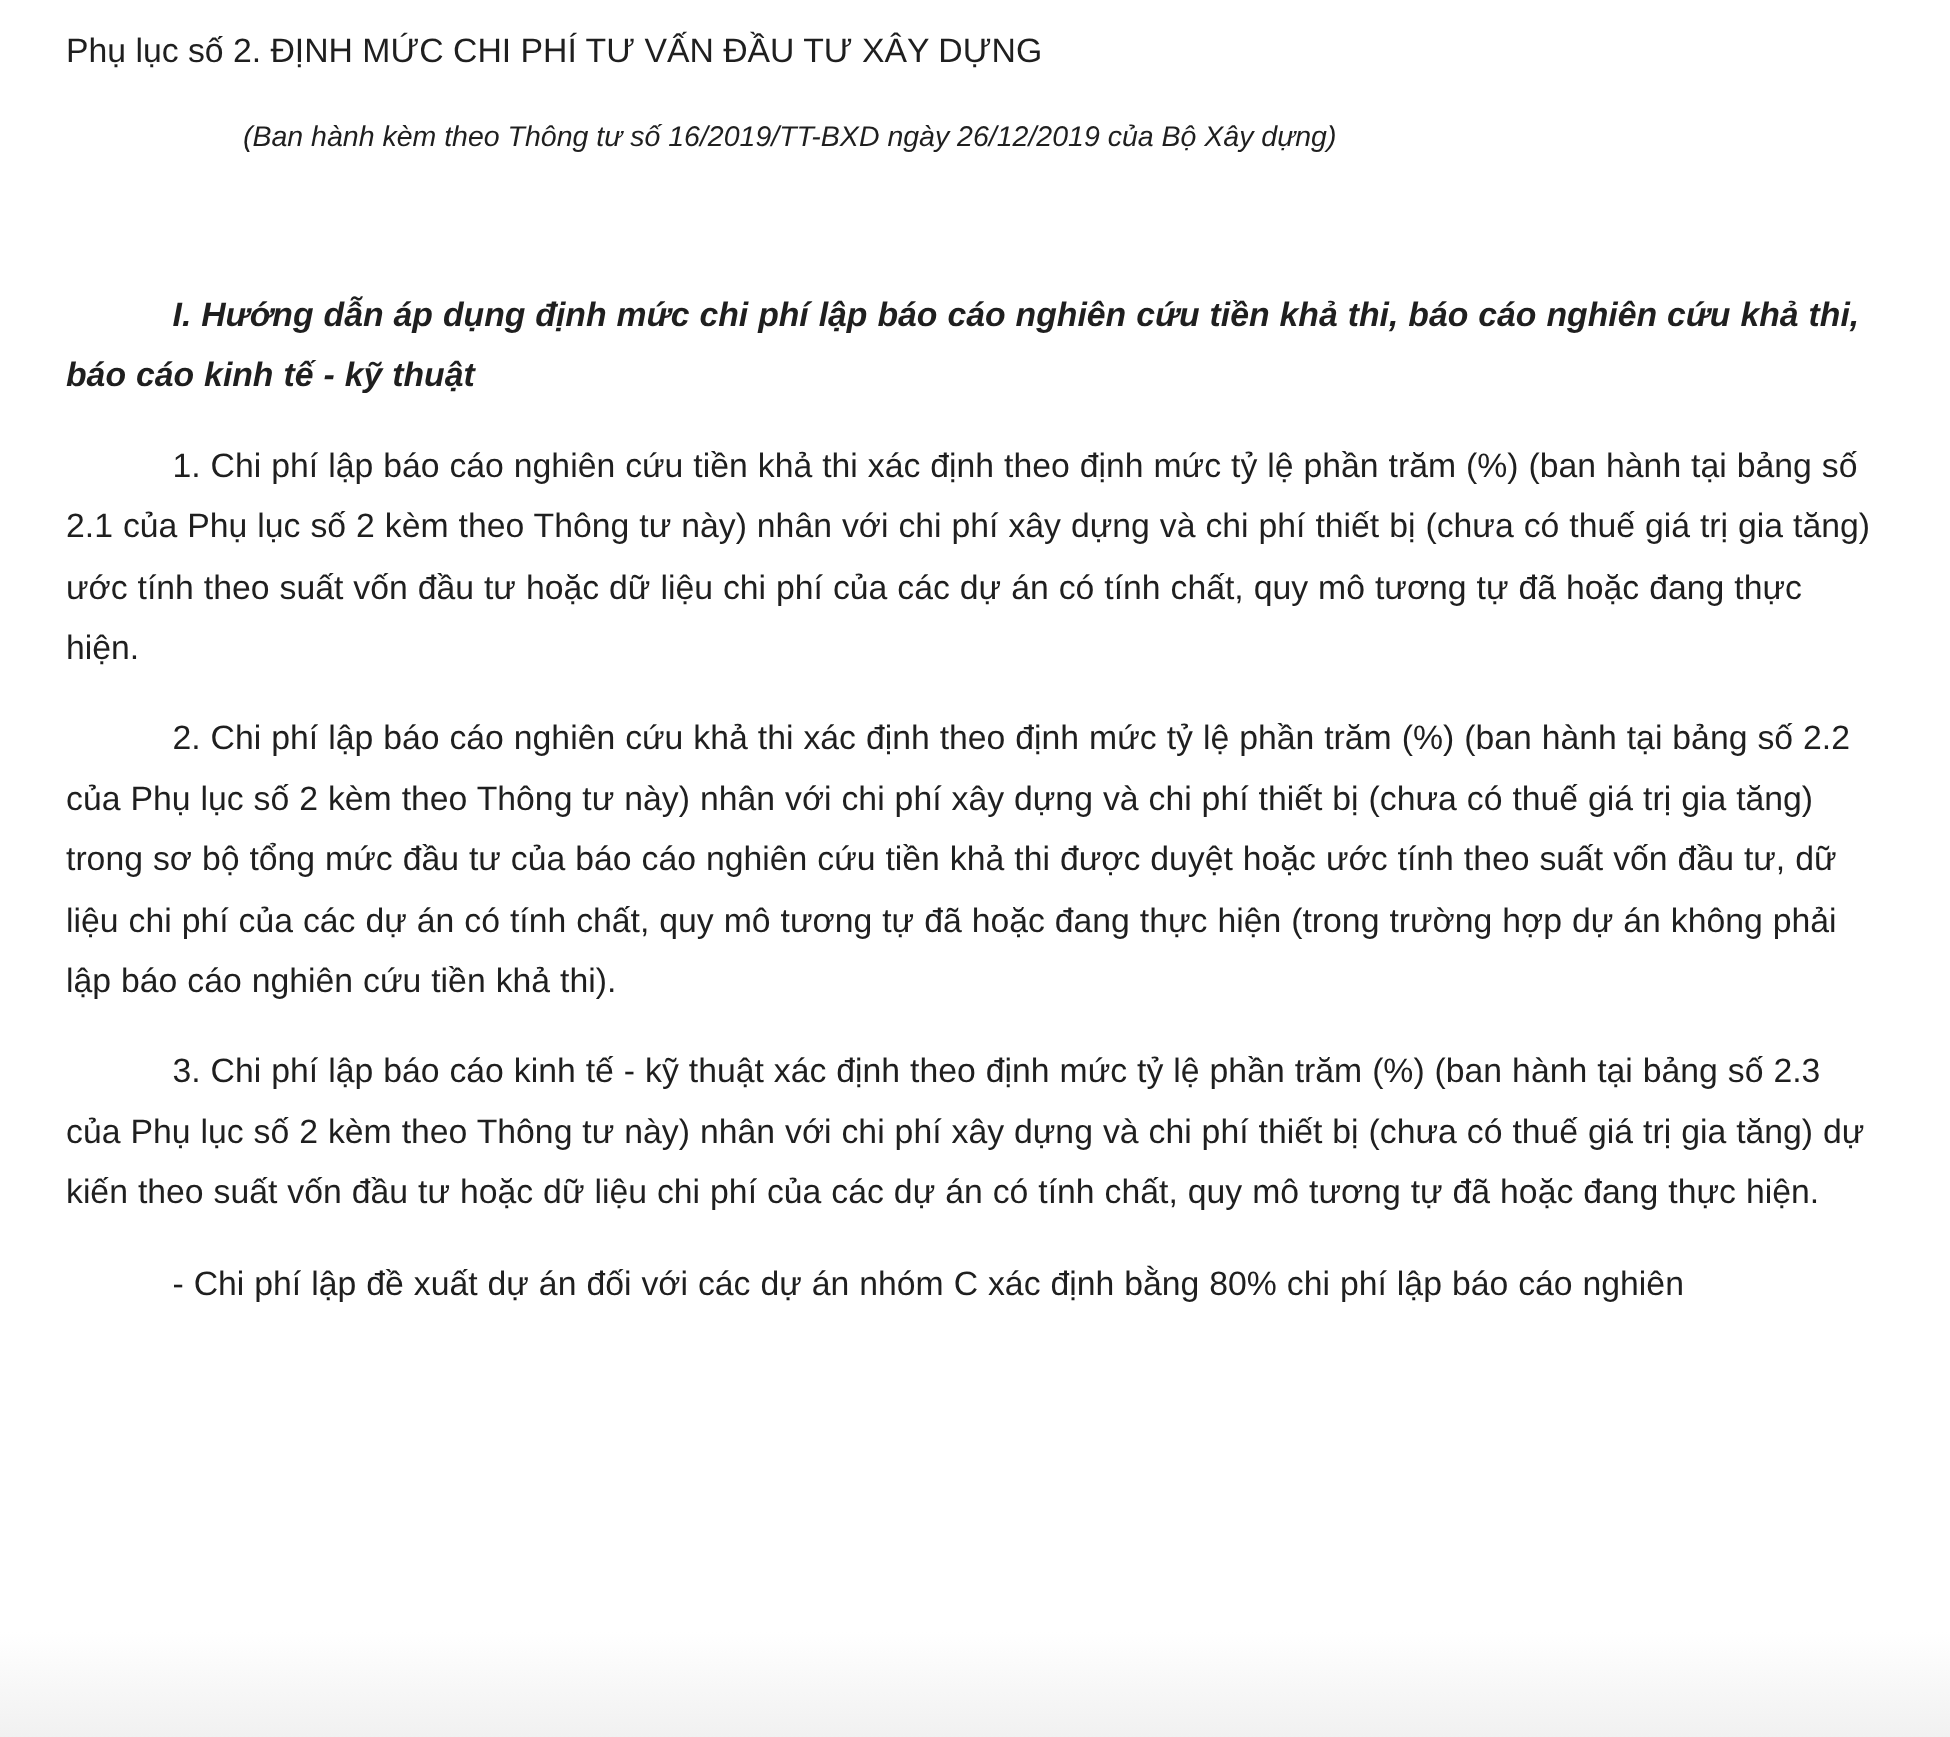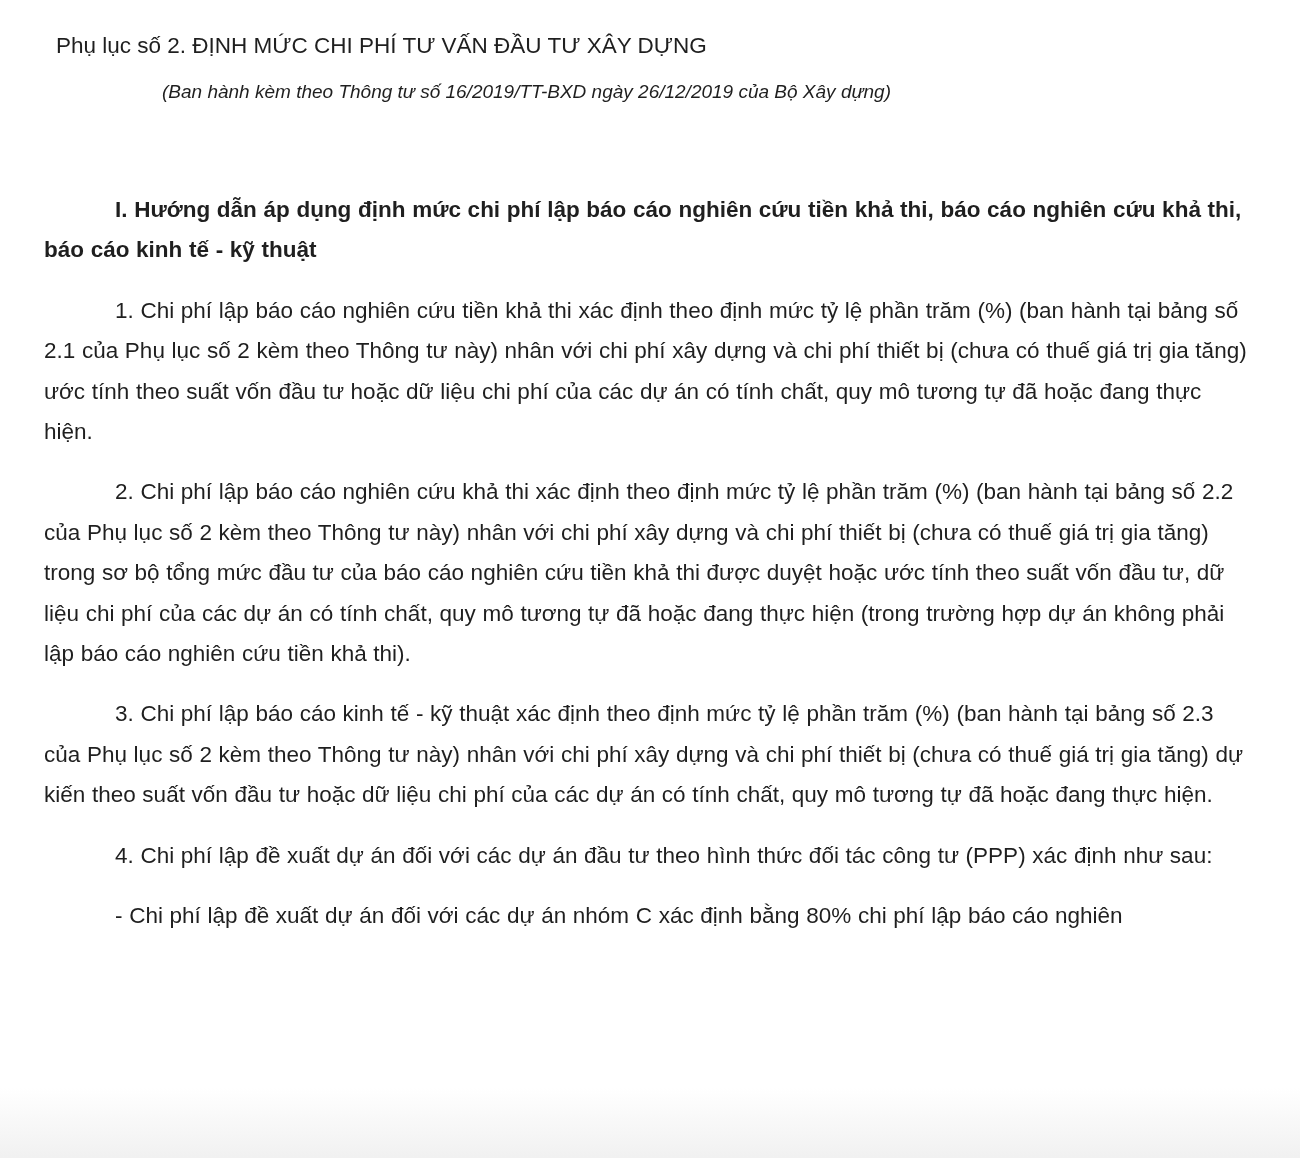--- a/index.html
+++ b/index.html
@@ -21,21 +21,21 @@
       top: 0;
       width: 1212px;
     }
     .appendix-title {
       position: absolute;
       left: 0;
       top: 18px;
       font-size: 22.5px;
       line-height: 32px;
       white-space: nowrap;
-      margin: 12px;
+      margin: 0;
       font-weight: normal;
     }
     .issuance-note {
       position: absolute;
       left: 118px;
       top: 76px;
       font-size: 19px;
       line-height: 32px;
       font-style: italic;
       white-space: nowrap;
@@ -51,20 +51,21 @@
       margin: 0 0 20px 0;
       font-size: 22.5px;
       line-height: 40.4px;
       text-indent: 71px;
       text-align: left;
       word-spacing: 0.4px;
     }
     .section-heading {
       font-weight: bold;
       margin-bottom: 20px;
+      font-style: italic;
     }
     .bottom-fade {
       position: absolute;
       left: 0;
       right: 0;
       bottom: 0;
       height: 70px;
       background: linear-gradient(to bottom, rgba(240,240,240,0) 0%, rgba(236,236,236,0.75) 100%);
       pointer-events: none;
     }
@@ -79,20 +80,19 @@
 
   <div class="content">
     <p class="para section-heading">I. Hướng dẫn áp dụng định mức chi phí lập báo cáo nghiên cứu tiền khả thi, báo cáo nghiên cứu khả thi, báo cáo kinh tế - kỹ thuật</p>
 
     <p class="para">1. Chi phí lập báo cáo nghiên cứu tiền khả thi xác định theo định mức tỷ lệ phần trăm (%) (ban hành tại bảng số 2.1 của Phụ lục số 2 kèm theo Thông tư này) nhân với chi phí xây dựng và chi phí thiết bị (chưa có thuế giá trị gia tăng) ước tính theo suất vốn đầu tư hoặc dữ liệu chi phí của các dự án có tính chất, quy mô tương tự đã hoặc đang thực hiện.</p>
 
     <p class="para">2. Chi phí lập báo cáo nghiên cứu khả thi xác định theo định mức tỷ lệ phần trăm (%) (ban hành tại bảng số 2.2 của Phụ lục số 2 kèm theo Thông tư này) nhân với chi phí xây dựng và chi phí thiết bị (chưa có thuế giá trị gia tăng) trong sơ bộ tổng mức đầu tư của báo cáo nghiên cứu tiền khả thi được duyệt hoặc ước tính theo suất vốn đầu tư, dữ liệu chi phí của các dự án có tính chất, quy mô tương tự đã hoặc đang thực hiện (trong trường hợp dự án không phải lập báo cáo nghiên cứu tiền khả thi).</p>
 
     <p class="para">3. Chi phí lập báo cáo kinh tế - kỹ thuật xác định theo định mức tỷ lệ phần trăm (%) (ban hành tại bảng số 2.3 của Phụ lục số 2 kèm theo Thông tư này) nhân với chi phí xây dựng và chi phí thiết bị (chưa có thuế giá trị gia tăng) dự kiến theo suất vốn đầu tư hoặc dữ liệu chi phí của các dự án có tính chất, quy mô tương tự đã hoặc đang thực hiện.</p>
 
-    <p class="para">4. Chi phí lập đề xuất dự án đối với các dự án đầu tư theo hình thức đối tác công tư (PPP) xác định như sau:</p>
 
 
     <p class="para">- Chi phí lập đề xuất dự án đối với các dự án nhóm C xác định bằng 80% chi phí lập báo cáo nghiên</p>
   </div>
 </div>
 
 <div class="bottom-fade"></div>
 
 </body></html>

